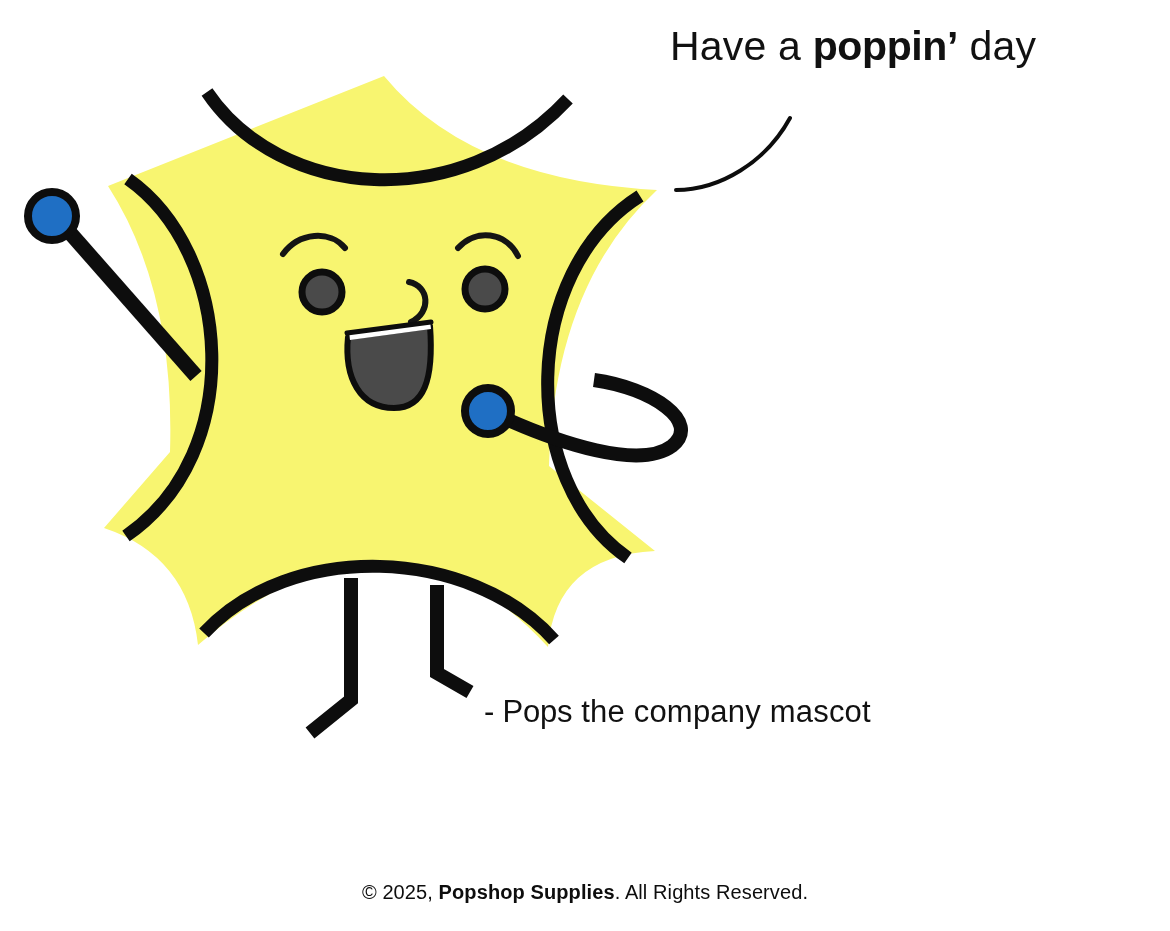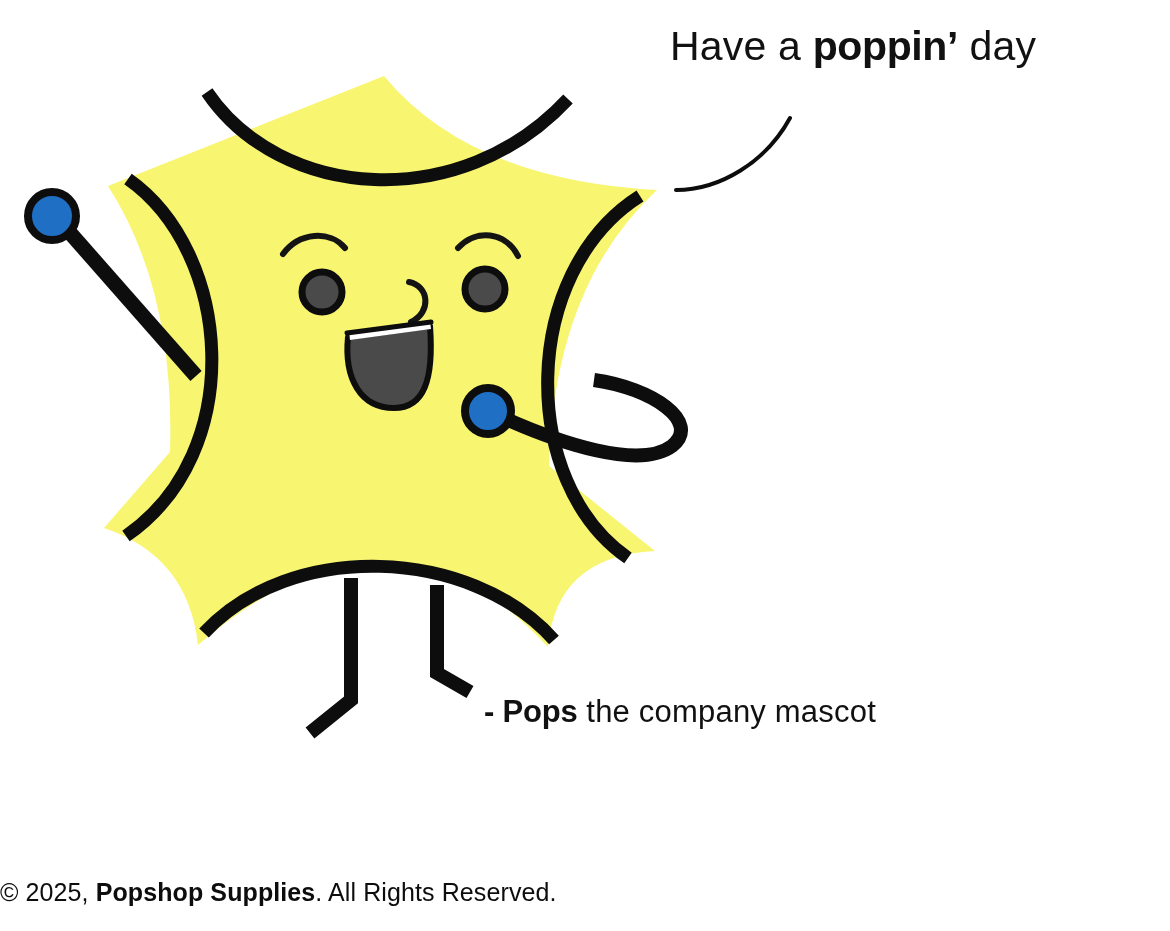--- a/index.html
+++ b/index.html
@@ -51,32 +51,32 @@
     top: 694px;
     font-family: "Liberation Sans", sans-serif;
     font-size: 31px;
     line-height: 36px;
     letter-spacing: 0.2px;
     color: #111111;
     font-weight: 300;
     white-space: nowrap;
   }
   .attribution .bold {
-    font-weight: 700;
+    font-weight: 400;
     letter-spacing: -0.2px;
   }
   
   .footer {
     position: absolute;
     left: 0;
     top: 872px;
     width: 1170px;
-    text-align: left;
+    text-align: center;
     font-family: "Liberation Sans", sans-serif;
-    font-size: 25px;
+    font-size: 20px;
     line-height: 40px;
     letter-spacing: 0.1px;
     color: #0d0d0d;
     font-weight: 400;
   }
   .footer .bold {
     font-weight: 700;
   }
   .nowrap { white-space: nowrap; }
 </style>

